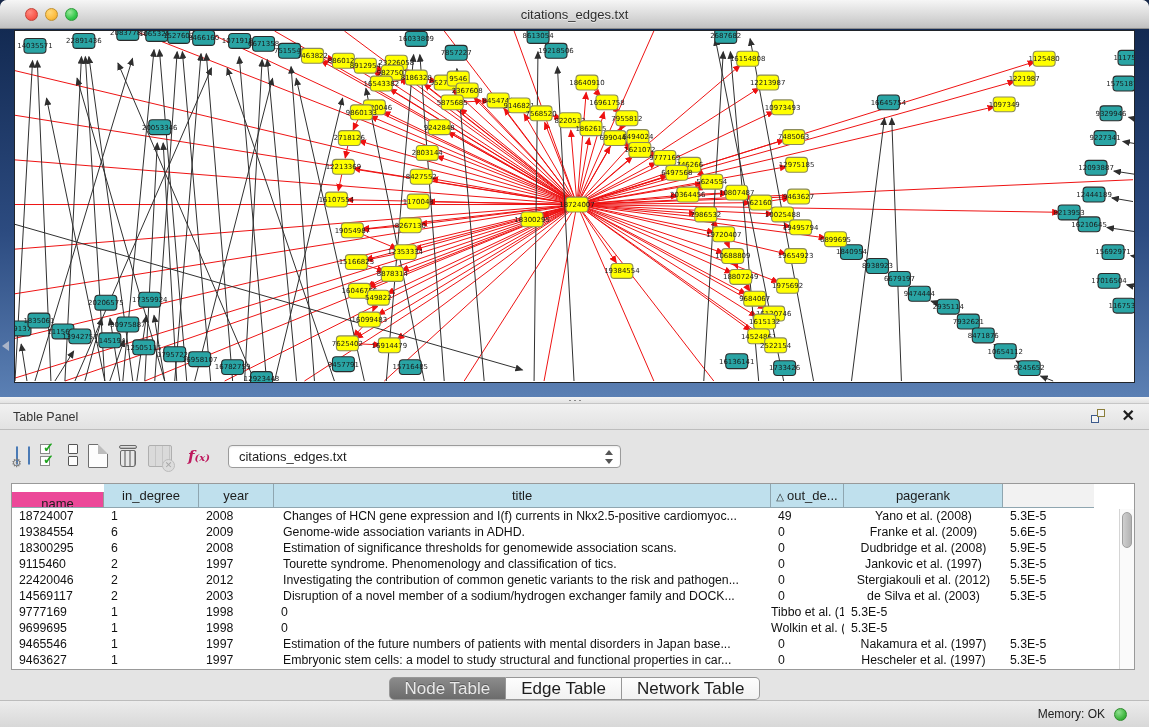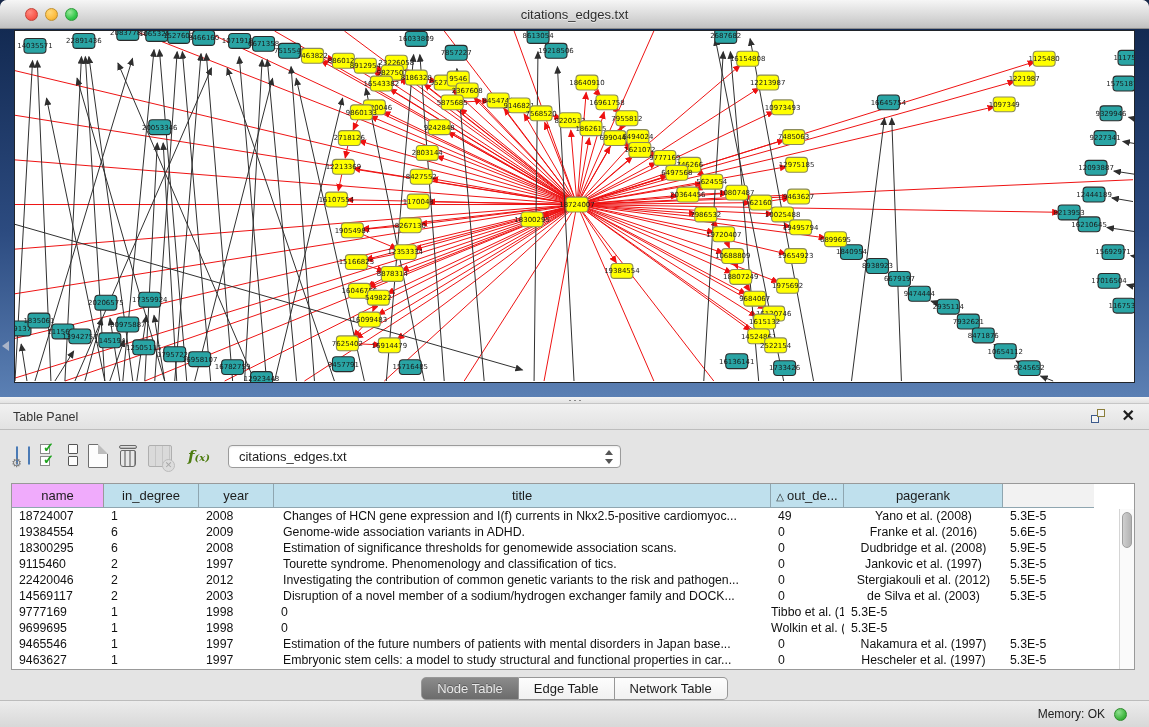--- a/index.html
+++ b/index.html
@@ -57,46 +57,46 @@
   .rows-ic { width:10px; height:24px; display:flex; flex-direction:column; gap:2px; }
   .rows-ic span { width:10px; height:10px; border:1.5px solid #555; background:#fdfdfd; border-radius:1px; }
   .doc-ic { width:20px; height:24px; background:#fdfdfd; border:1.5px solid #6e6e6e; border-radius:1px; position:relative; }
   .doc-ic:before { content:""; position:absolute; right:-1px; top:-1px; border:5px solid; border-color:#e4e4e4 #e4e4e4 #bdbdbd #bdbdbd; }
   .trash-ic { width:20px; height:24px; position:relative; }
   .trash-ic .lid { position:absolute; top:1px; left:1px; width:18px; height:4px; background:linear-gradient(#f0f0f0,#a8a8a8); border:1px solid #6a6a6a; border-radius:2px; }
   .trash-ic .body { position:absolute; top:6px; left:2px; width:16px; height:17px; border:1px solid #6a6a6a; border-radius:2px 2px 3px 3px;
       background:repeating-linear-gradient(90deg,#e8e8e8 0 3px,#9d9d9d 3px 5px); }
   .imp-ic { width:24px; height:22px; border:1.5px solid #9a9a9a; background:repeating-linear-gradient(90deg,#d6d6d6 0 6px,#b8b8b8 6px 7px),#cfcfcf; opacity:.7; position:relative; border-radius:2px; }
   .imp-ic:after { content:"✕"; position:absolute; right:-4px; bottom:-6px; font-size:9px; color:#8d8d8d; background:#d9d9d9; border-radius:50%; border:1px solid #aaa; width:11px; height:11px; line-height:10px; text-align:center; }
-  .fx-ic { font-family:"DejaVu Serif", serif; font-style:italic; font-weight:bold; font-size:15px; color:#4d7c0f; margin:0 4px 0 6px; }
+  .fx-ic { font-family:"DejaVu Serif", serif; font-style:italic; font-weight:bold; font-size:15px; color:#be185d; margin:0 4px 0 6px; }
   .fx-ic small { font-size:10px; font-weight:bold; }
   .table-select { margin-left:14px; width:393px; height:23px; background:#fff; border:1px solid #9b9b9b; border-radius:4px; position:relative; font-size:13px; color:#1c1c1c; line-height:21px; padding-left:10px; box-shadow:inset 0 1px 2px rgba(0,0,0,.08); }
   .stepper { position:absolute; right:6px; top:3px; width:9px; height:16px; color:#555; }
   .stepper .up,.stepper .dn { position:absolute; left:0; width:0; height:0; border-left:4.5px solid transparent; border-right:4.5px solid transparent; }
   .stepper .up { top:1px; border-bottom:5px solid #555; }
   .stepper .dn { bottom:1px; border-top:5px solid #555; }
 
   
   .data-table { width:1124px; margin:9px 0 0 11px; background:#fff; border:1px solid #999; position:relative; height:187px; overflow:hidden; }
   .thead, .trow { display:grid; grid-template-columns:92px 95px 75px 497px 73px 159px 91px 1fr; }
   .thead { height:24px; }
   .th { background:#bfe0ed; border-right:1px solid #8fa6b0; border-bottom:1px solid #8fa6b0; font-size:13px; color:#1c1c1c; text-align:center; line-height:23px; overflow:hidden; white-space:nowrap; }
-  .th.first { background:#f0abfc; border-right-color:#9a9a9a; }
+  .th.first { background:#ec4899; border-right-color:#9a9a9a;margin-top:8px; }
   .th.last-fill { background:#f2f2f2; border-right:none; }
   .th .sort { font-size:10px; margin-right:3px; color:#222; }
   .trow { height:16px; }
   .td { font-size:12.3px; color:#111; line-height:16px; white-space:nowrap; overflow:hidden; padding-left:7px; }
   .td.c3 { padding-left:9px; }
   .td.c5 { text-align:center; padding-left:0; }
   .vscroll { position:absolute; top:25px; right:0; bottom:0; width:15px; background:#fafafa; border-left:1px solid #d5d5d5; }
   .vthumb { position:absolute; top:3px; left:2px; width:10px; height:36px; border-radius:6px; background:linear-gradient(90deg,#cfcfcf,#b2b2b2); border:1px solid #9e9e9e; }
 
   
   .tabs-bar { display:flex; justify-content:center; margin-top:7px; }
-  .seg { height:23px; line-height:21px; font-size:13px; padding:0 15px; background:linear-gradient(#fdfdfd,#f1f1f1); border:1px solid #979797; border-left:none; color:#1c1c1c; cursor:default; }
+  .seg { height:23px; line-height:21px; font-size:17px; padding:0 15px; background:linear-gradient(#fdfdfd,#f1f1f1); border:1px solid #979797; border-left:none; color:#1c1c1c; cursor:default; }
   .seg.first { border-left:1px solid #979797; border-radius:5px 0 0 5px; }
   .seg.last { border-radius:0 5px 5px 0; }
   .seg.selected { background:linear-gradient(#8b8b8b,#6c6c6c); color:#e9e9e9; text-shadow:0 -1px 0 rgba(0,0,0,.3); }
 
   
   .statusbar { height:27px; background:linear-gradient(#ececec,#d8d8d8); border-top:1px solid #bcbcbc; position:relative;text-align:center; }
   .mem-label { position:absolute; right:44px; top:0; line-height:26px; font-size:12px; color:#222; }
   .mem-dot { position:absolute; right:22px; top:7px; width:13px; height:13px; border-radius:50%; background:radial-gradient(circle at 35% 30%, #8fe08f, #3db53d 65%, #2f9a2f); border:1px solid #2e8b2e; }
 </style>
 </head>
@@ -913,21 +913,21 @@
             <div class="td c5">Yano et al. (2008)</div>
             <div class="td c6">5.3E-5</div>
             <div class="td c7"></div>
           </div>
           <div class="trow">
             <div class="td c0">19384554</div>
             <div class="td c1">6</div>
             <div class="td c2">2009</div>
             <div class="td c3">Genome-wide association variants in ADHD.</div>
             <div class="td c4">0</div>
-            <div class="td c5">Franke et al. (2016)</div>
+            <div class="td c5">Franke et al. (2009)</div>
             <div class="td c6">5.6E-5</div>
             <div class="td c7"></div>
           </div>
           <div class="trow">
             <div class="td c0">18300295</div>
             <div class="td c1">6</div>
             <div class="td c2">2008</div>
             <div class="td c3">Estimation of significance thresholds for genomewide association scans.</div>
             <div class="td c4">0</div>
             <div class="td c5">Dudbridge et al. (2008)</div>

